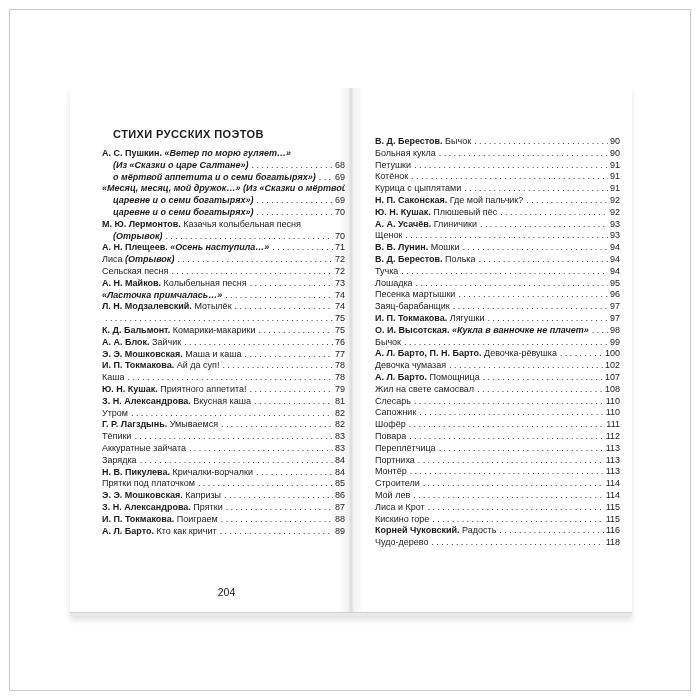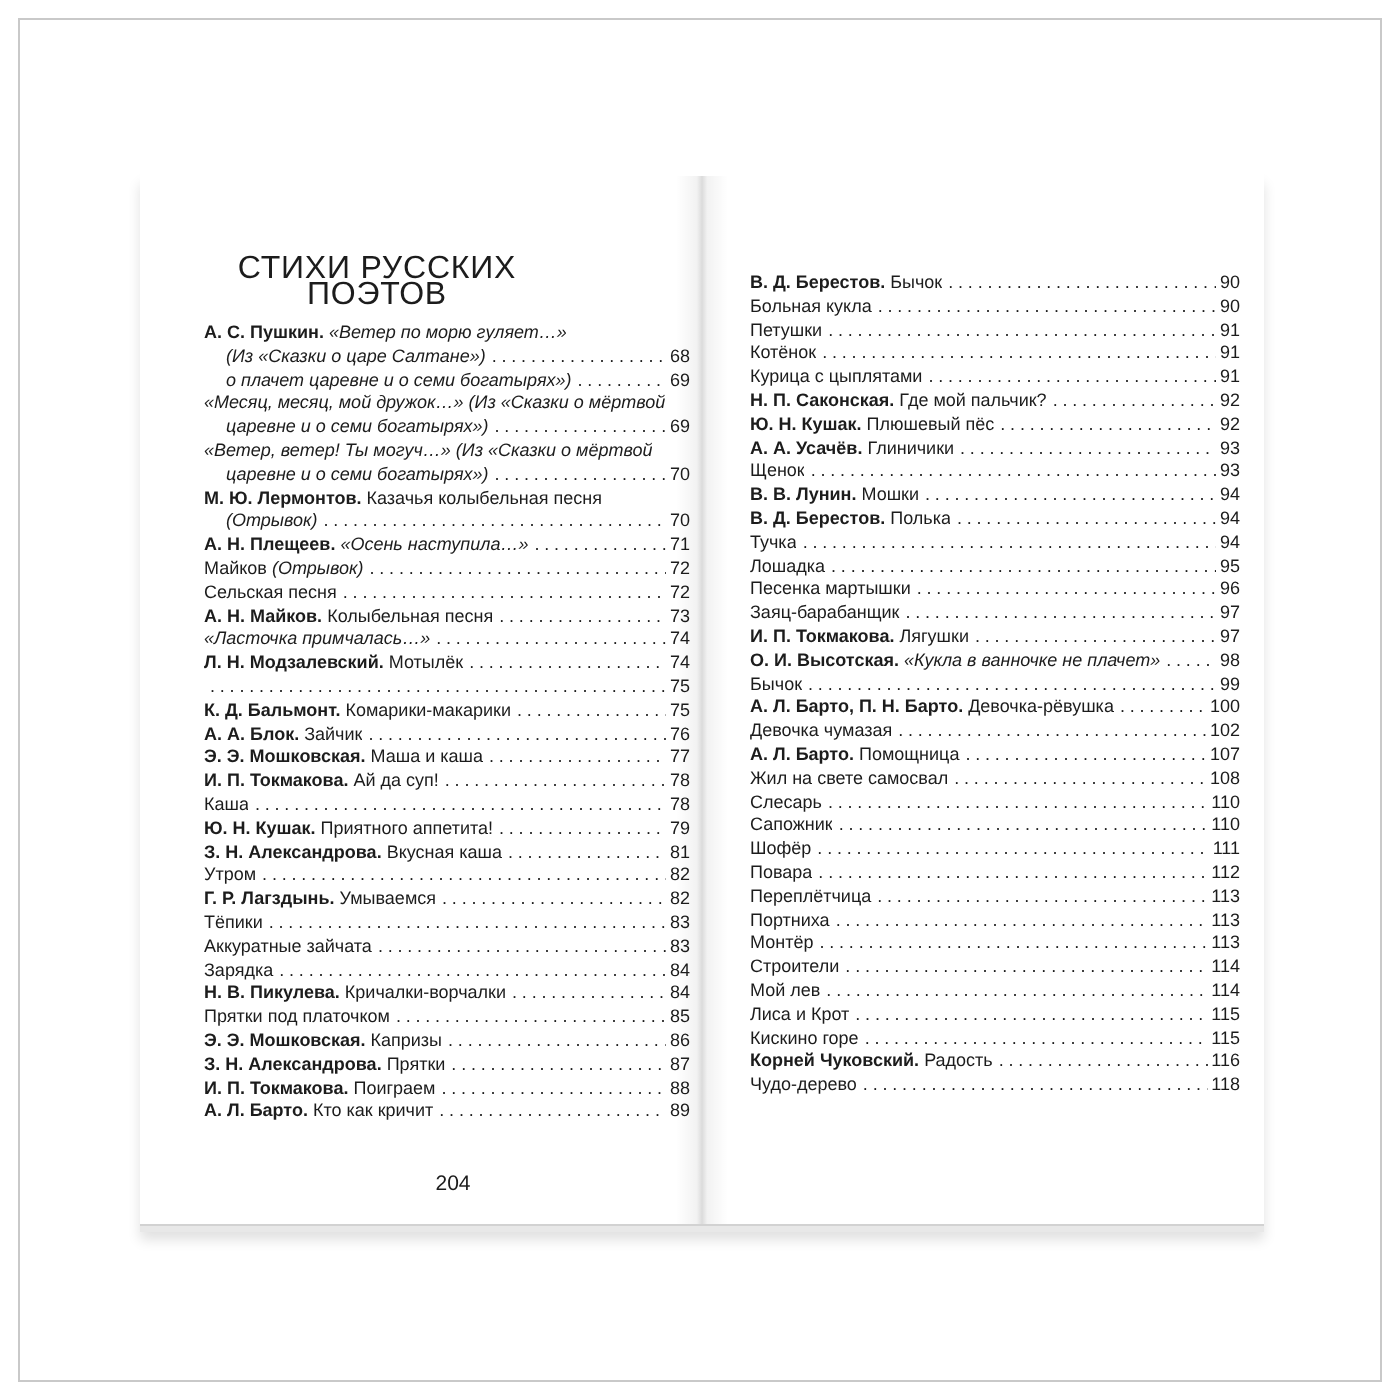--- a/index.html
+++ b/index.html
@@ -26,30 +26,30 @@
     background:linear-gradient(to right,
       rgba(0,0,0,0) 0%, rgba(0,0,0,0.05) 40%,
       rgba(0,0,0,0.14) 50%,
       rgba(0,0,0,0.05) 60%, rgba(0,0,0,0) 100%);
     pointer-events:none;
   }
   .page { position:absolute; top:0; height:100%; width:281px; }
   .page.left  { left:0;  padding:44px 6px 0 32px; }
   .page.right { right:0; padding:52px 12px 0 24px; }
   .heading {
-    font-weight:400; font-size:16px; line-height:13px;
+    font-weight:700; font-size:11px; line-height:13px;
     text-align:center; letter-spacing:0.4px;
     padding-right:70px; margin-bottom:7px;
   }
   .entries { font-size:9px; line-height:11.8px; }
   .line { display:flex; align-items:baseline; }
   .line.cont { padding-left:11px; }
   .txt { white-space:pre; min-width:0; flex-shrink:1; overflow:hidden; }
   .sb { font-weight:700; }
-  .si { font-style:italic; }
+  .si { font-style:italic;font-weight:bold; }
   .sr { }
   .dots {
     flex:1 1 8px; min-width:8px; overflow:hidden; white-space:nowrap;
     letter-spacing:2.4px; margin:0 2px 0 3px;
   }
   .pg { flex:0 0 auto; }
   .pagenum {
     position:absolute; bottom:14px; left:16px; width:100%;
     text-align:center; font-size:10.5px;
   }
@@ -68,39 +68,36 @@
             <span class="txt"><span class="sb">А. С. Пушкин. </span><span class="si">«Ветер по морю гуляет…»</span></span>
           </div>
           <div class="line cont">
             <span class="txt"><span class="si">(Из «Сказки о царе Салтане»)</span></span>
             <span class="dots">........................................................................................................................</span>
             <span class="pg">68</span>
           </div>
         </div>
         <div class="entry">
           <div class="line cont">
-            <span class="txt"><span class="si">о плачет царевне и о семи богатырях»)</span></span>
+            <span class="txt"><span class="si">о мёртвой аппетита и о семи богатырях»)</span></span>
             <span class="dots">........................................................................................................................</span>
             <span class="pg">69</span>
           </div>
         </div>
         <div class="entry">
           <div class="line">
             <span class="txt"><span class="si">«Месяц, месяц, мой дружок…» (Из «Сказки о мёртвой</span></span>
           </div>
           <div class="line cont">
             <span class="txt"><span class="si">царевне и о семи богатырях»)</span></span>
             <span class="dots">........................................................................................................................</span>
             <span class="pg">69</span>
           </div>
         </div>
         <div class="entry">
-          <div class="line">
-            <span class="txt"><span class="si">«Ветер, ветер! Ты могуч…» (Из «Сказки о мёртвой</span></span>
-          </div>
           <div class="line cont">
             <span class="txt"><span class="si">царевне и о семи богатырях»)</span></span>
             <span class="dots">........................................................................................................................</span>
             <span class="pg">70</span>
           </div>
         </div>
         <div class="entry">
           <div class="line">
             <span class="txt"><span class="sb">М. Ю. Лермонтов. </span><span class="sr">Казачья колыбельная песня</span></span>
           </div>
@@ -112,21 +109,21 @@
         </div>
         <div class="entry">
           <div class="line">
             <span class="txt"><span class="sb">А. Н. Плещеев. </span><span class="si">«Осень наступила…»</span></span>
             <span class="dots">........................................................................................................................</span>
             <span class="pg">71</span>
           </div>
         </div>
         <div class="entry">
           <div class="line">
-            <span class="txt"><span class="sr">Майков </span><span class="si">(Отрывок)</span></span>
+            <span class="txt"><span class="sr">Лиса </span><span class="si">(Отрывок)</span></span>
             <span class="dots">........................................................................................................................</span>
             <span class="pg">72</span>
           </div>
         </div>
         <div class="entry">
           <div class="line">
             <span class="txt"><span class="sr">Сельская песня</span></span>
             <span class="dots">........................................................................................................................</span>
             <span class="pg">72</span>
           </div>

